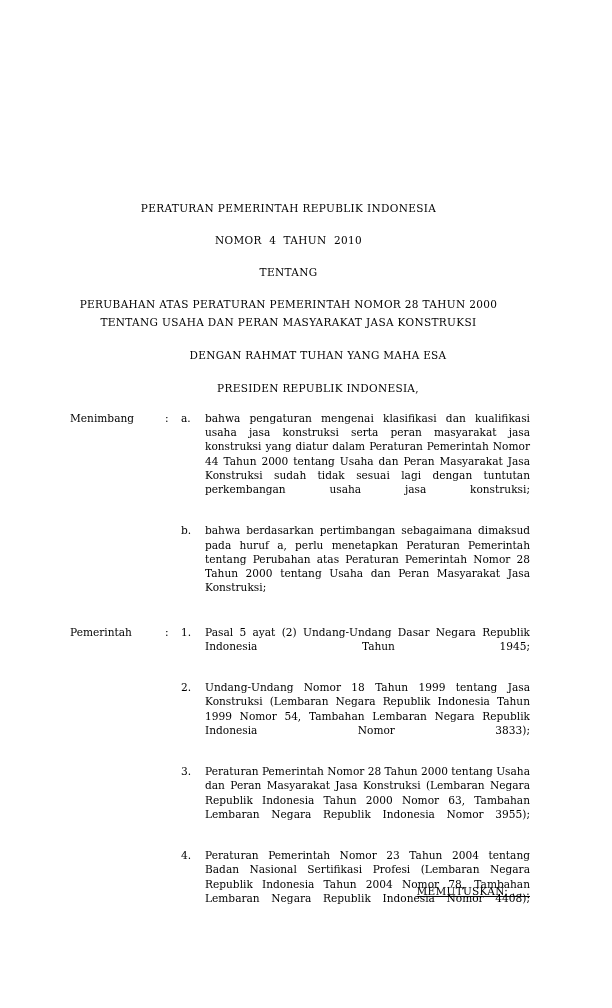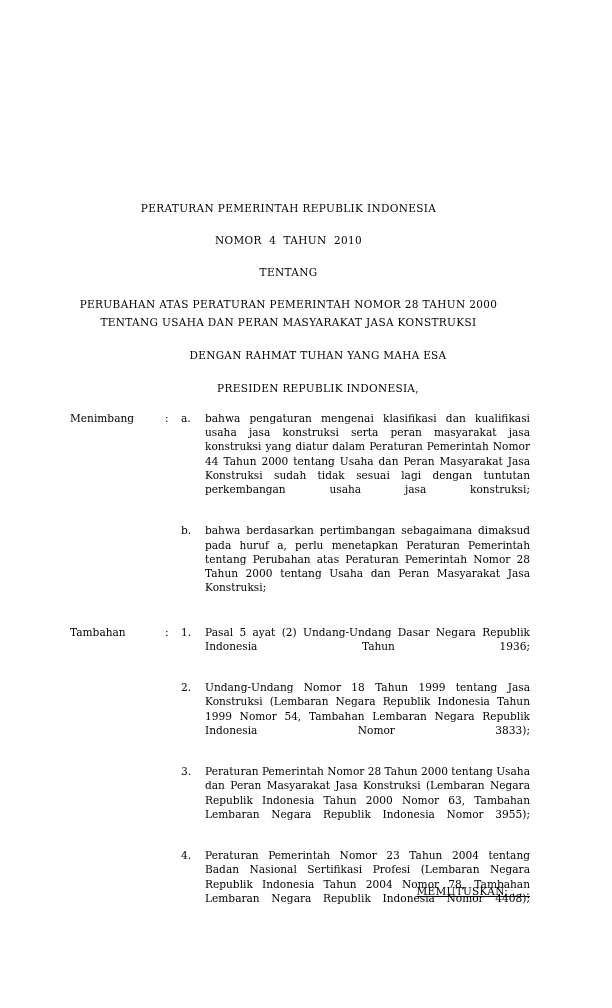--- a/index.html
+++ b/index.html
@@ -162,24 +162,24 @@
         <p class="body">bahwa pengaturan mengenai klasifikasi dan kualifikasi usaha jasa konstruksi serta peran masyarakat jasa konstruksi yang diatur dalam Peraturan Pemerintah Nomor 44 Tahun 2000 tentang Usaha dan Peran Masyarakat Jasa Konstruksi sudah tidak sesuai lagi dengan tuntutan perkembangan usaha jasa konstruksi;</p>
       </div>
       <div class="clause-row">
         <div class="marker">b.</div>
         <p class="body">bahwa berdasarkan pertimbangan sebagaimana dimaksud pada huruf a, perlu menetapkan Peraturan Pemerintah tentang Perubahan atas Peraturan Pemerintah Nomor 28 Tahun 2000 tentang Usaha dan Peran Masyarakat Jasa Konstruksi;</p>
       </div>
     </div>
 
     <div class="section">
       <div class="clause-row">
-        <div class="label">Tambahan</div>
+        <div class="label">Pemerintah</div>
         <div class="colon">:</div>
         <div class="marker">1.</div>
-        <p class="body">Pasal 5 ayat (2) Undang-Undang Dasar Negara Republik Indonesia Tahun 1936;</p>
+        <p class="body">Pasal 5 ayat (2) Undang-Undang Dasar Negara Republik Indonesia Tahun 1945;</p>
       </div>
       <div class="clause-row">
         <div class="marker">2.</div>
         <p class="body">Undang-Undang Nomor 18 Tahun 1999 tentang Jasa Konstruksi (Lembaran Negara Republik Indonesia Tahun 1999 Nomor 54, Tambahan Lembaran Negara Republik Indonesia Nomor 3833);</p>
       </div>
       <div class="clause-row">
         <div class="marker">3.</div>
         <p class="body">Peraturan Pemerintah Nomor 28 Tahun 2000 tentang Usaha dan Peran Masyarakat Jasa Konstruksi (Lembaran Negara Republik Indonesia Tahun 2000 Nomor 63, Tambahan Lembaran Negara Republik Indonesia Nomor 3955);</p>
       </div>
       <div class="clause-row">

